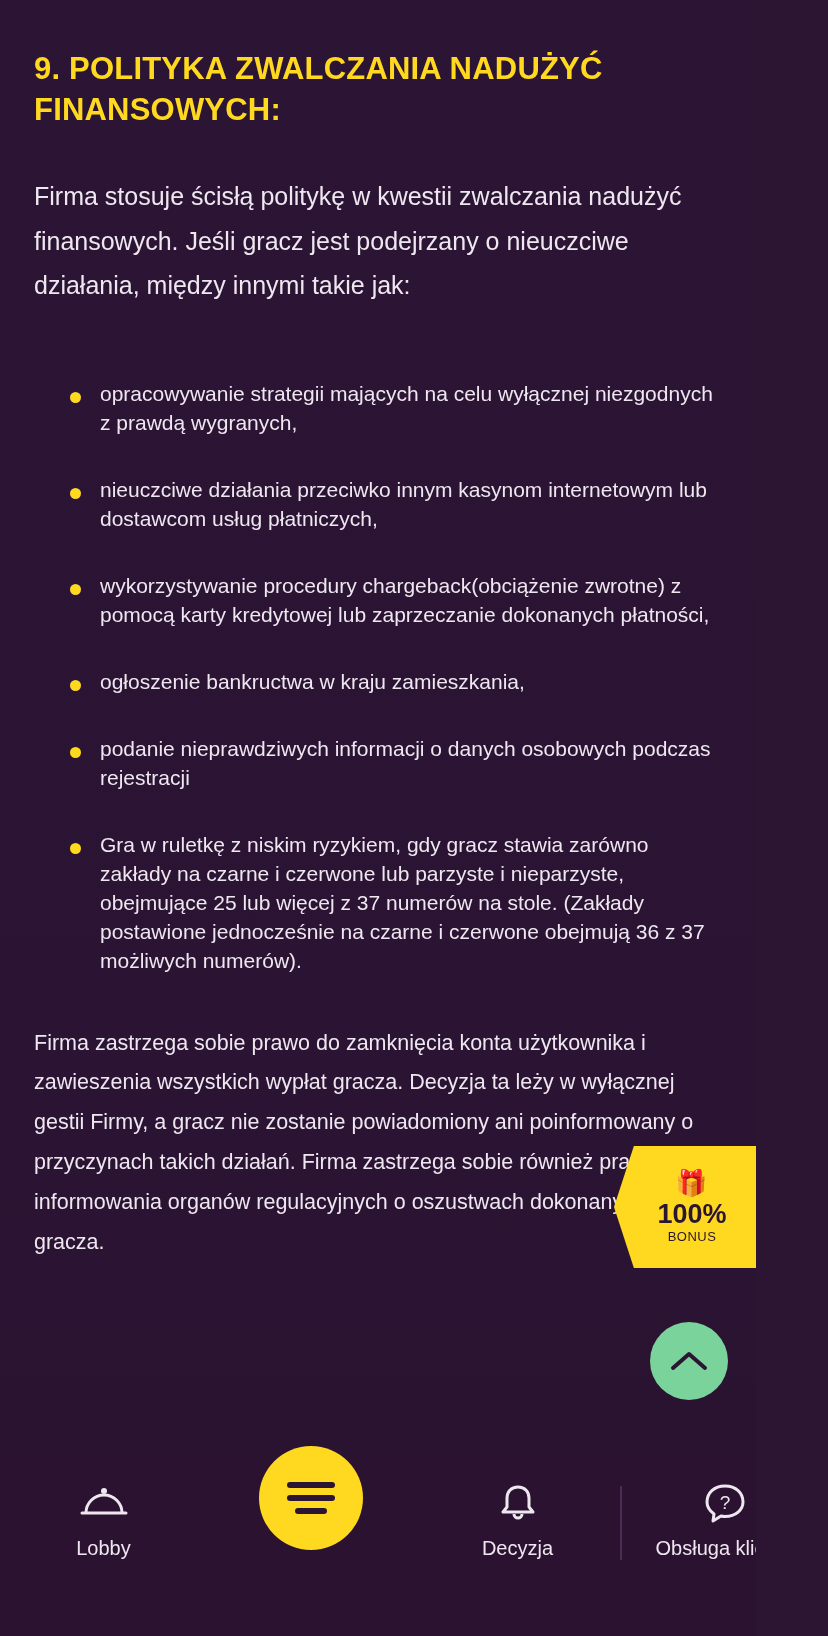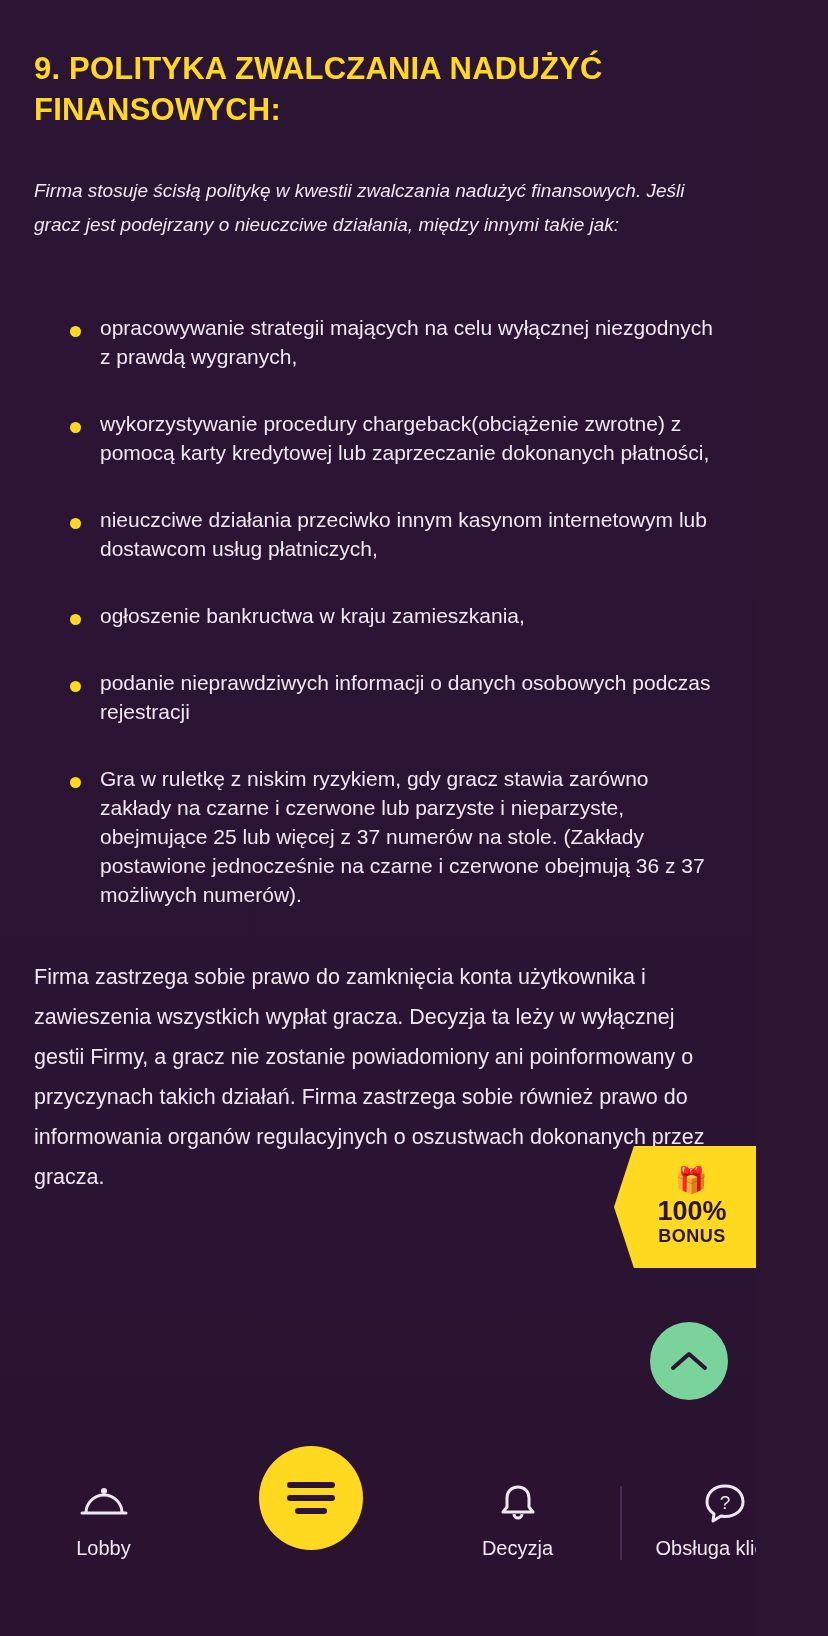--- a/index.html
+++ b/index.html
@@ -24,24 +24,23 @@
     color: #ffd91f;
     font-size: 31px;
     font-weight: bold;
     line-height: 1.33;
     letter-spacing: 0.2px;
     max-width: 700px;
   }
   .intro {
     margin-top: 44px;
     color: #efe7f0;
-    font-size: 19px;
+    font-size: 25px;
     line-height: 1.78;
     max-width: 760px;
-    font-style: italic;
   }
   .bullets {
     margin-top: 72px;
     padding-left: 30px;
     list-style: none;
   }
   .bullets li {
     position: relative;
     color: #efe7f0;
     font-size: 21px;
@@ -97,22 +96,22 @@
     font-size: 26px;
     line-height: 1;
     margin-bottom: 4px;
   }
   .bonus-badge .pct {
     font-size: 27px;
     font-weight: bold;
     line-height: 1.05;
   }
   .bonus-badge .word {
-    font-size: 18px;
-    font-weight: bold;
+    font-size: 13px;
+    font-weight: normal;
     letter-spacing: 0.5px;
   }
 
   
   .scroll-top {
     position: absolute;
     right: 28px;
     top: 1322px;
     width: 78px;
     height: 78px;
@@ -187,22 +186,22 @@
 <body>
 
 <div id="page">
 
   <div class="content">
     <h1 class="heading">9. POLITYKA ZWALCZANIA NADUŻYĆ FINANSOWYCH:</h1>
     <p class="intro">Firma stosuje ścisłą politykę w kwestii zwalczania nadużyć finansowych. Jeśli gracz jest podejrzany o nieuczciwe działania, między innymi takie jak:</p>
 
     <ul class="bullets">
       <li>opracowywanie strategii mających na celu wyłącznej niezgodnych z prawdą wygranych,</li>
+      <li>nieuczciwe działania przeciwko innym kasynom internetowym lub dostawcom usług płatniczych,</li>
       <li>wykorzystywanie procedury chargeback(obciążenie zwrotne) z pomocą karty kredytowej lub zaprzeczanie dokonanych płatności,</li>
-      <li>nieuczciwe działania przeciwko innym kasynom internetowym lub dostawcom usług płatniczych,</li>
       <li>ogłoszenie bankructwa w kraju zamieszkania,</li>
       <li>podanie nieprawdziwych informacji o danych osobowych podczas rejestracji</li>
       <li>Gra w ruletkę z niskim ryzykiem, gdy gracz stawia zarówno zakłady na czarne i czerwone lub parzyste i nieparzyste, obejmujące 25 lub więcej z 37 numerów na stole. (Zakłady postawione jednocześnie na czarne i czerwone obejmują 36 z 37 możliwych numerów).</li>
     </ul>
 
     <p class="outro">Firma zastrzega sobie prawo do zamknięcia konta użytkownika i zawieszenia wszystkich wypłat gracza. Decyzja ta leży w wyłącznej gestii Firmy, a gracz nie zostanie powiadomiony ani poinformowany o przyczynach takich działań. Firma zastrzega sobie również prawo do informowania organów regulacyjnych o oszustwach dokonanych przez gracza.</p>
   </div>
 
   <div class="fade-mask"></div>
 

